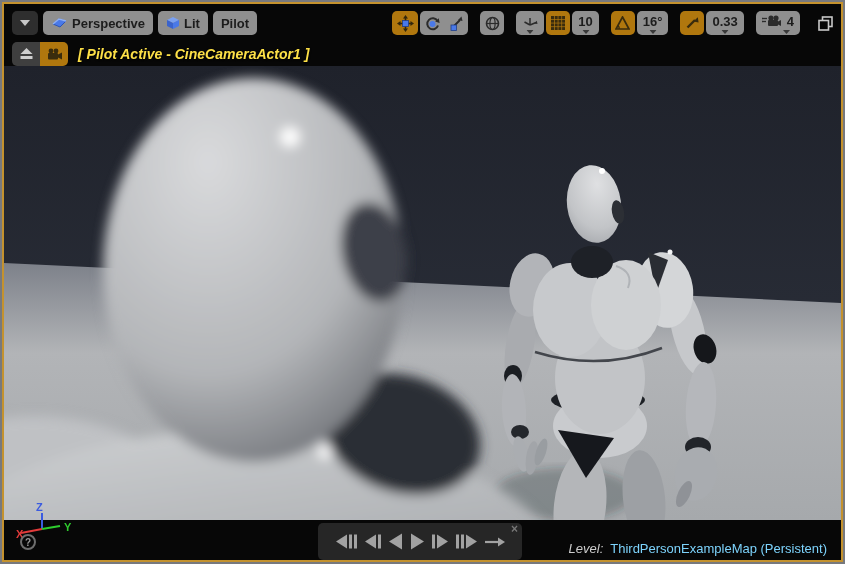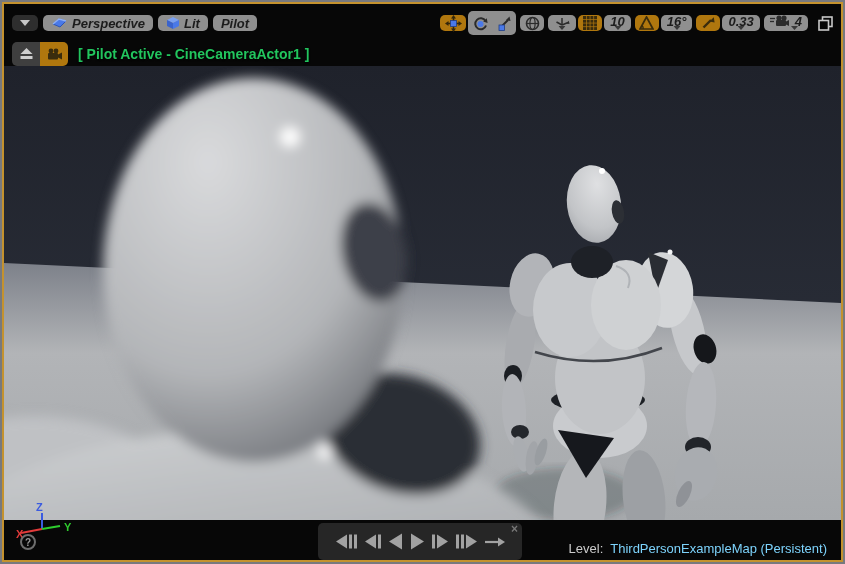--- a/index.html
+++ b/index.html
@@ -3,52 +3,52 @@
 <meta charset="utf-8">
 <style>
   html,body{margin:0;padding:0;background:#1a1a1a;}
   *{box-sizing:border-box;font-family:"Liberation Sans",sans-serif;}
   .window{position:relative;width:845px;height:564px;border:2px solid #77797e;background:#070707;}
   .inner{position:absolute;inset:0;border:2px solid #c4922e;overflow:hidden;background:#070707;}
   .scene{position:absolute;left:0;top:62px;width:837px;height:454px;display:block;}
 
   
   .toolbar-left{position:absolute;left:8px;top:6px;display:flex;align-items:center;gap:5px;height:26px;}
-  .toolbar-right{position:absolute;right:8px;top:6px;display:flex;align-items:center;gap:4px;height:26px;}
+  .toolbar-right{position:absolute;right:8px;top:6px;display:flex;align-items:center;gap:12px;height:26px;}
   .grp{display:flex;align-items:center;gap:2px;}
   .btn{position:relative;display:flex;align-items:center;justify-content:center;gap:4px;
-       height:16px;border:none;border-radius:5px;background:#8f8f8f;color:#1c1c1c;
-       font-size:13px;font-weight:bold;padding:0 8px;cursor:pointer;line-height:1;font-style:italic;}
+       height:24px;border:none;border-radius:5px;background:#8f8f8f;color:#1c1c1c;
+       font-size:13px;font-weight:bold;padding:0 8px;cursor:pointer;line-height:1;}
   .btn.dark{background:#2e2e2e;color:#c8c8c8;}
   .btn.orange{background:#b0770e;}
   .btn.icononly{padding:0;}
   .btn .caret{position:absolute;bottom:1px;left:50%;transform:translateX(-50%);}
   .pill{display:flex;align-items:center;justify-content:space-around;height:24px;background:#8f8f8f;border-radius:5px;}
   .pill .seg{display:flex;align-items:center;justify-content:center;width:24px;height:24px;background:transparent;border:none;cursor:pointer;padding:0;}
   .valbtn{position:relative;padding:0 6px 4px 6px;}
   .maxbtn{background:transparent;border:none;padding:0;margin-left:6px;display:flex;align-items:center;cursor:pointer;}
 
   
   .pilot-bar{position:absolute;left:8px;top:38px;display:flex;align-items:center;gap:10px;height:24px;}
   .pilot-pill{display:flex;height:24px;border-radius:5px;overflow:hidden;}
   .pilot-pill .half{width:28px;height:24px;display:flex;align-items:center;justify-content:center;border:none;cursor:pointer;padding:0;}
   .half.dk{background:#3f3f3f;}
   .half.or{background:#b0770e;}
-  .pilot-label{color:#22c55e;font-size:14px;font-weight:bold;text-shadow:0 1px 2px #000;}
+  .pilot-label{color:#fde047;font-size:14px;font-weight:bold;text-shadow:0 1px 2px #000;font-style:italic;}
 
   
   .transport{position:absolute;left:314px;top:519px;width:204px;height:37px;background:#262626;border-radius:5px;
              display:flex;align-items:center;justify-content:center;gap:5px;}
   .tbtn{background:transparent;border:none;padding:0 1px;display:flex;align-items:center;cursor:pointer;height:100%;}
   .tclose{position:absolute;top:-1px;right:4px;background:transparent;border:none;color:#777;
           font-size:12px;font-weight:bold;cursor:pointer;padding:0;line-height:14px;}
 
   
   .status{position:absolute;right:14px;top:537px;font-size:13px;display:flex;gap:7px;align-items:baseline;}
-  .status .lvl{color:#cccccc;}
+  .status .lvl{color:#cccccc;font-style:italic;}
   .status .lvlval{color:#7dd3fc;}
   .axis-gizmo{position:absolute;left:8px;top:494px;}
   .help-circle{position:absolute;left:16px;top:530px;width:16px;height:16px;border:2px solid #6d6d6d;border-radius:50%;
                color:#9a9a9a;font-size:10px;font-weight:bold;display:flex;align-items:center;justify-content:center;cursor:pointer;background:transparent;}
 </style>
 </head>
 <body>
 
 <div class="window">
   <div class="inner">

